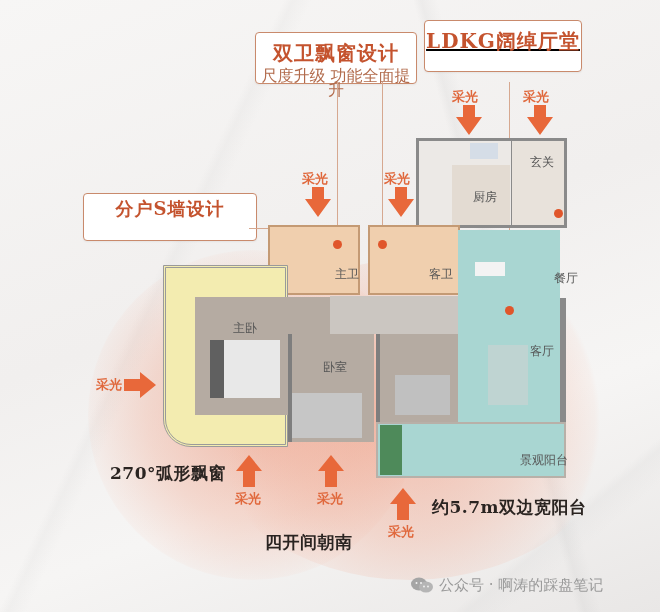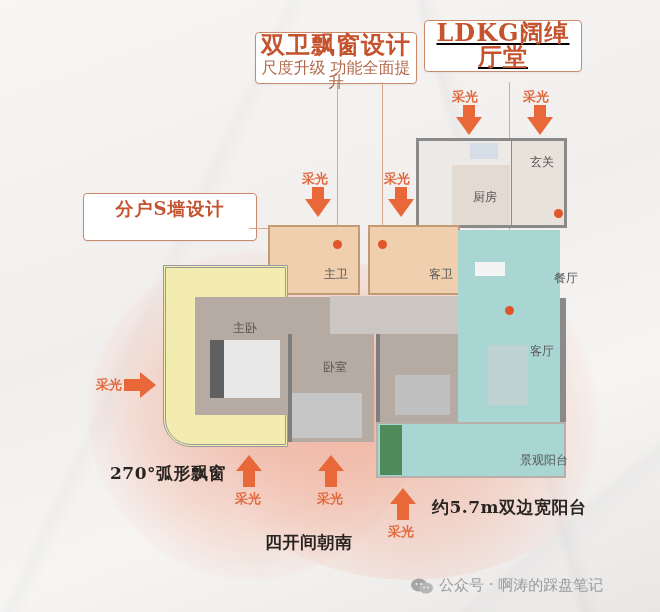--- a/index.html
+++ b/index.html
@@ -8,21 +8,21 @@
     background:linear-gradient(160deg,#f7f6f5 0%,#f1efee 45%,#f6f5f4 70%,#e9e7e6 100%);}
   .abs{position:absolute;}
   .marble{position:absolute;inset:0;
     background:
       linear-gradient(115deg,transparent 0 30%,rgba(200,200,200,.12) 31%,transparent 33%),
       linear-gradient(75deg,transparent 0 70%,rgba(190,190,190,.15) 71%,transparent 73%),
       linear-gradient(140deg,transparent 0 85%,rgba(210,210,210,.18) 86%,transparent 89%);}
   .glow{position:absolute;border-radius:50%;
     background:radial-gradient(circle at 50% 50%,rgba(236,140,110,.55) 0%,rgba(240,165,140,.35) 45%,rgba(245,200,185,.12) 70%,rgba(255,255,255,0) 72%);}
   .callout{position:absolute;background:#fff;border:1.5px solid #c98a6c;border-radius:4px;text-align:center;box-shadow:0 1px 2px rgba(0,0,0,.05);}
-  .callout .t{color:#c4532e;font-weight:bold;font-size:24px;line-height:24px;margin-top:0;letter-spacing:1px;}
+  .callout .t{color:#c4532e;font-weight:bold;font-size:20px;line-height:24px;margin-top:8px;letter-spacing:1px;}
   .callout .s{color:#b26b4c;font-size:16px;line-height:14px;margin-top:4px;}
   .lead{position:absolute;width:1px;background:#d6a890;}
   .lbl-light{position:absolute;color:#e0683c;font-weight:bold;font-size:13px;}
   .arrow-down,.arrow-up,.arrow-right{position:absolute;}
   .room{position:absolute;box-sizing:border-box;}
   .rlabel{position:absolute;font-family:"DejaVu Sans","Liberation Sans",sans-serif;font-size:12px;color:#555;}
   .dot{position:absolute;width:9px;height:9px;border-radius:50%;background:#e0562b;}
   .big{position:absolute;color:#2a2421;font-weight:bold;font-size:17px;letter-spacing:.5px;}
   .wm{position:absolute;font-family:"DejaVu Sans","Liberation Sans",sans-serif;color:#9a9a9a;font-size:15px;}
   .wall{position:absolute;background:#8a8a8a;}
@@ -54,21 +54,21 @@
 <div class="abs" style="left:0;top:0;width:660px;height:612px;">
 
   <div class="room" style="left:416px;top:138px;width:98px;height:90px;background:#ece9e6;border:3px solid #8a8a8a;"></div>
   <div class="room" style="left:452px;top:165px;width:58px;height:60px;background:#e3dbd2;"></div>
   <div class="rlabel" style="left:473px;top:189px;">厨房</div>
   <div class="room" style="left:512px;top:138px;width:55px;height:90px;background:#e8e2db;border:3px solid #8a8a8a;border-left:none;"></div>
   <div class="rlabel" style="left:530px;top:154px;">玄关</div>
   <div class="room" style="left:470px;top:143px;width:28px;height:16px;background:#d5dde7;"></div>
 
   <div class="room" style="left:268px;top:225px;width:92px;height:70px;background:#f0cfae;border:2px solid #c49a74;"></div>
-  <div class="rlabel" style="left:324px;top:266px;">主卫</div>
+  <div class="rlabel" style="left:335px;top:266px;">主卫</div>
   <div class="room" style="left:368px;top:225px;width:92px;height:70px;background:#f0cfae;border:2px solid #c49a74;"></div>
   <div class="rlabel" style="left:429px;top:266px;">客卫</div>
   <div class="dot" style="left:333px;top:240px;"></div>
   <div class="dot" style="left:378px;top:240px;"></div>
 
   <div class="room" style="left:163px;top:265px;width:125px;height:182px;background:#f3ecb0;border:3px double #9a9a9a;border-bottom-left-radius:28px;"></div>
 
   <div class="room" style="left:195px;top:297px;width:140px;height:118px;background:#b5aba2;"></div>
   <div class="rlabel" style="left:233px;top:320px;">主卧</div>
   <div class="room" style="left:210px;top:340px;width:70px;height:58px;background:#e8e8e8;border-left:14px solid #606060;"></div>
@@ -143,21 +143,21 @@
   <svg class="arrow-up" style="left:390px;top:488px;" width="26" height="32">
       <polygon points="13,0 26,16 19,16 19,32 7,32 7,16 0,16" fill="#e8683a"></polygon>
     </svg>
   <div class="lbl-light" style="left:388px;top:523px;">采光</div>
 </div>
 
 <div class="big" style="left:110px;top:462px;">270°弧形飘窗</div>
 <div class="big" style="left:265px;top:531px;">四开间朝南</div>
 <div class="big" style="left:432px;top:496px;">约5.7m双边宽阳台</div>
 
-<div class="wm" style="left:410px;top:576px;display:flex;align-items:flex-end;gap:5px;">
+<div class="wm" style="left:410px;top:576px;display:flex;align-items:flex-start;gap:5px;">
   <svg width="24" height="18" viewBox="0 0 24 18">
     <ellipse cx="9" cy="8" rx="8" ry="6.5" fill="#a5a5a5"></ellipse>
     <ellipse cx="16" cy="11" rx="7" ry="5.5" fill="#b5b5b5"></ellipse>
     <circle cx="6.5" cy="7" r="1" fill="#f2f2f2"></circle>
       <circle cx="11" cy="7" r="1" fill="#f2f2f2"></circle>
     <circle cx="14" cy="10.5" r=".9" fill="#f2f2f2"></circle>
       <circle cx="18" cy="10.5" r=".9" fill="#f2f2f2"></circle>
   </svg>
   <span>公众号 · 啊涛的踩盘笔记</span>
 </div>

